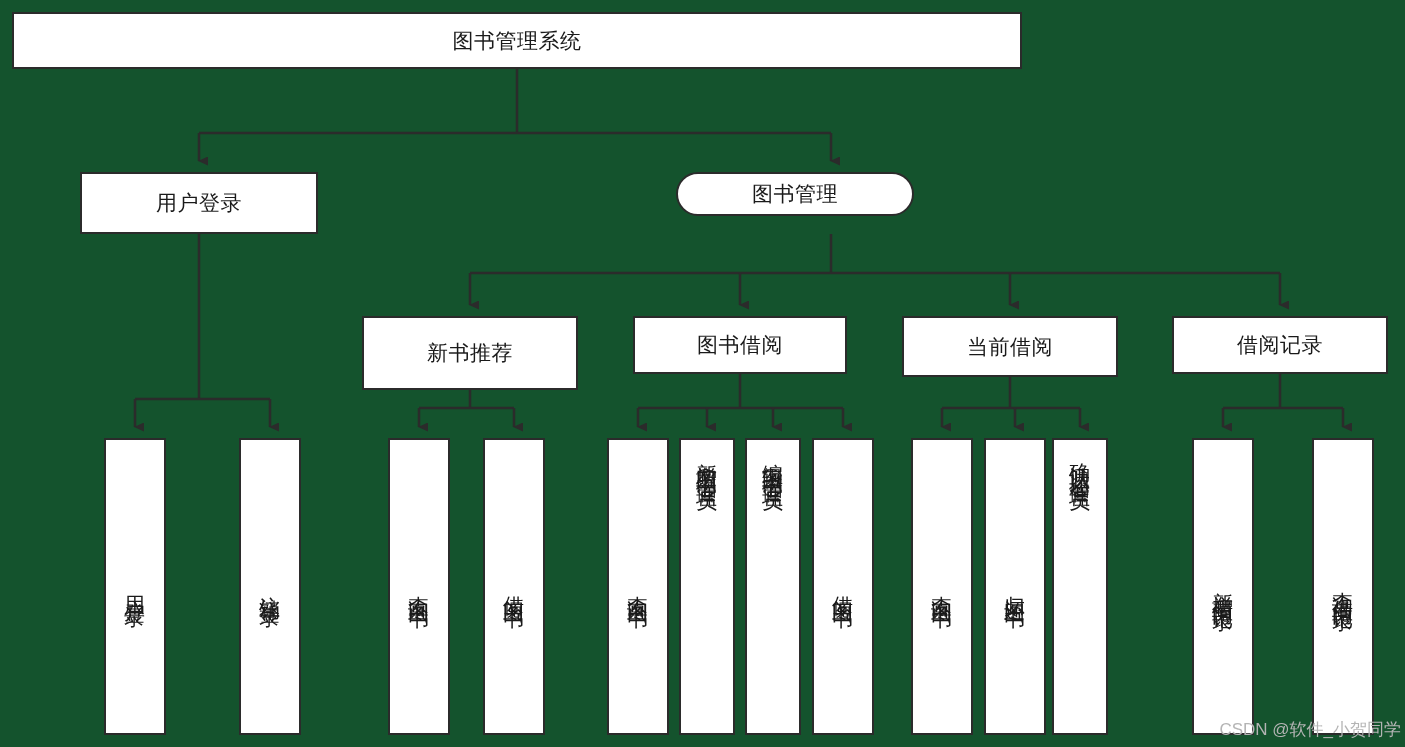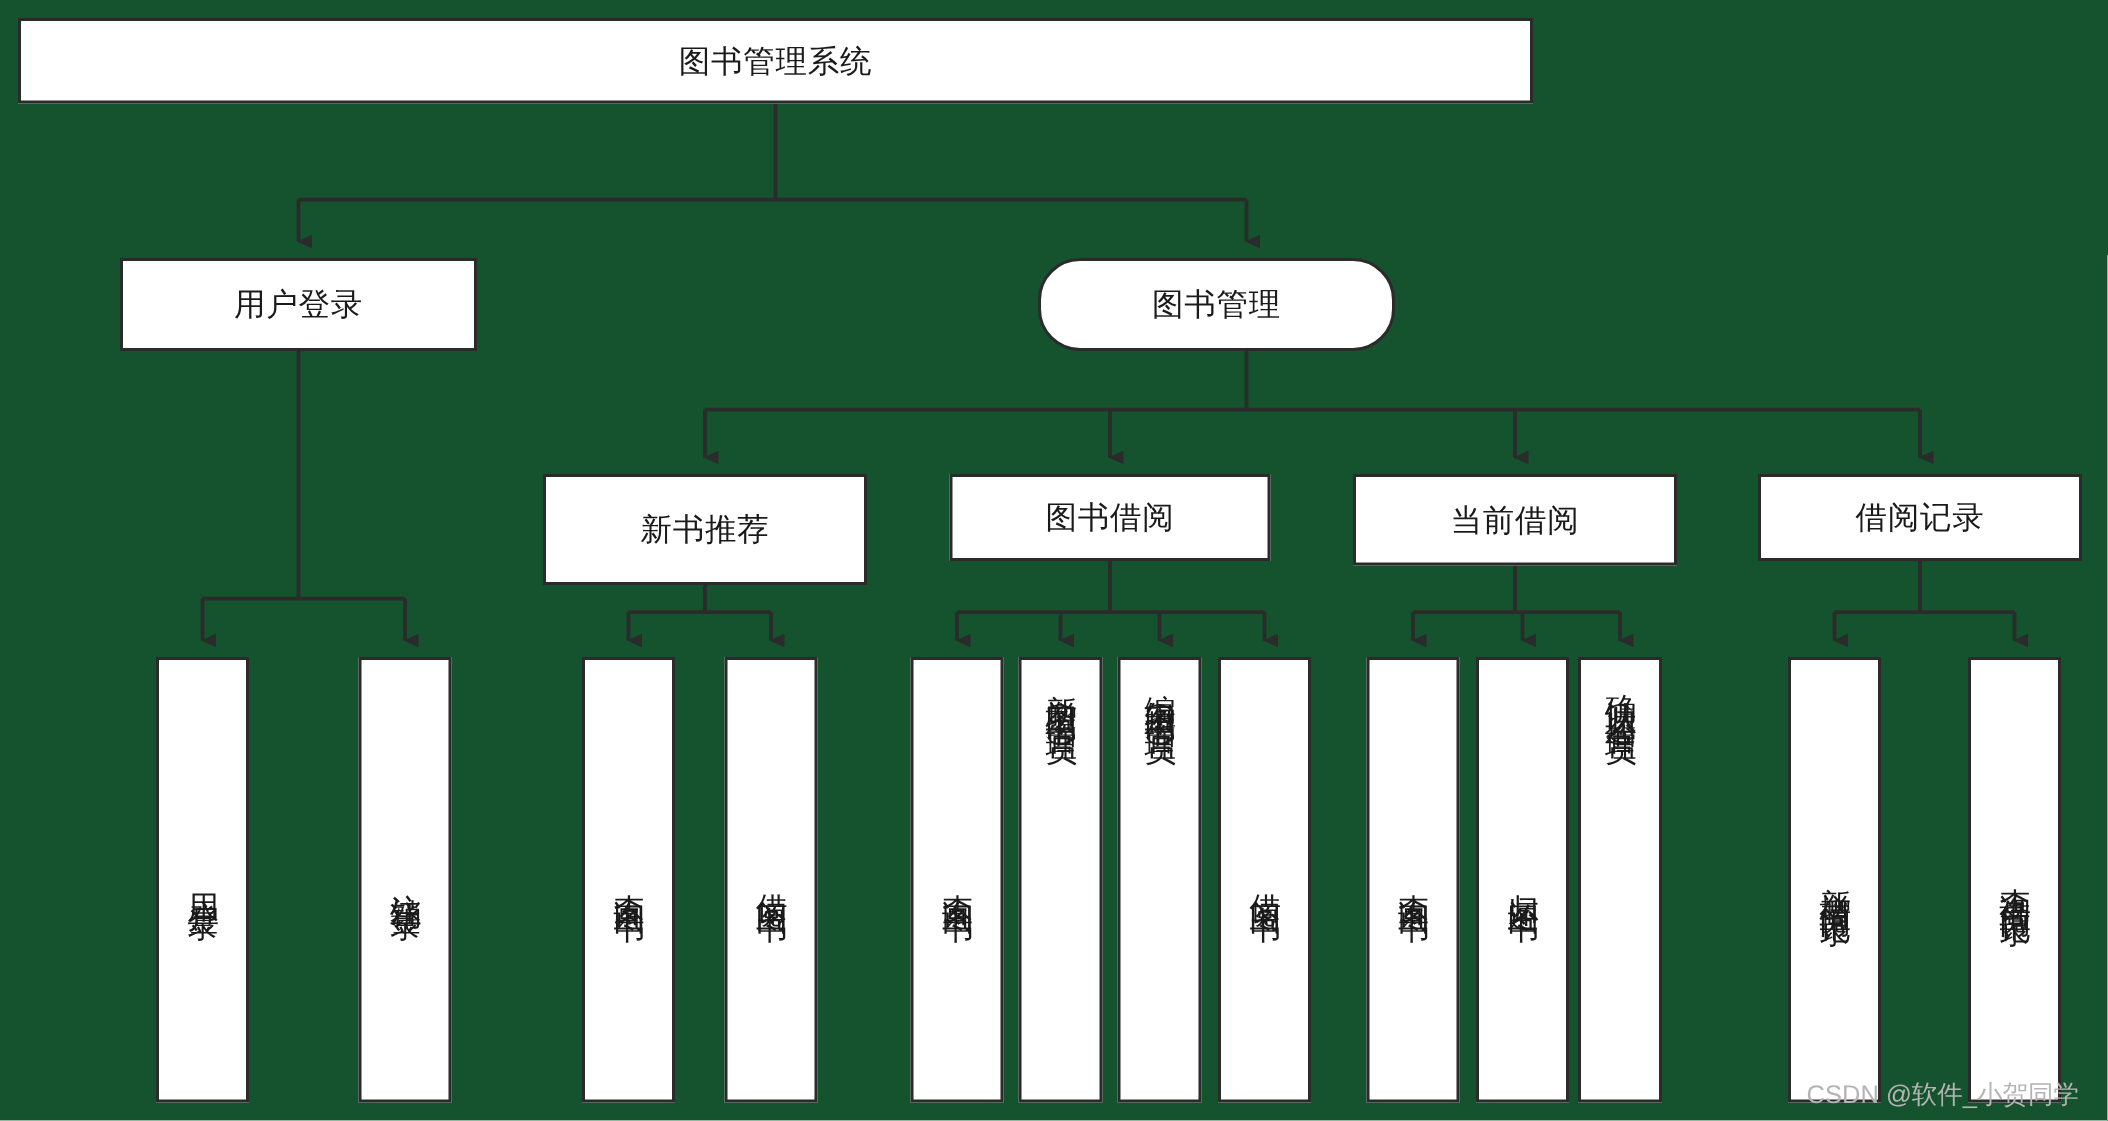--- a/index.html
+++ b/index.html
@@ -48,21 +48,21 @@
     letter-spacing: 4px;
     line-height: 1;
     white-space: nowrap;
   }
   .node.vert.top-align {
     align-items: flex-start;
     padding-top: 6px;
   }
   .watermark {
     position: absolute;
-    right: 19px;
+    right: 4px;
     bottom: 6px;
     font-size: 17px;
     color: #b4b4b4;
     z-index: 3;
     white-space: nowrap;
   }
 </style>
 </head>
 <body>
 
@@ -111,21 +111,21 @@
       </g>
   </svg>
 
   <div id="nodes">
       <div class="node horiz" style="left: 12px; top: 12px; width: 1010px; height: 57px;">
         <span>图书管理系统</span>
       </div>
       <div class="node horiz" style="left: 80px; top: 172px; width: 238px; height: 62px;">
         <span>用户登录</span>
       </div>
-      <div class="node horiz" style="left: 692px; top: 172px; width: 238px; height: 62px; border-radius: 28px;">
+      <div class="node horiz" style="left: 676px; top: 172px; width: 238px; height: 44px; border-radius: 28px;">
         <span>图书管理</span>
       </div>
       <div class="node horiz" style="left: 362px; top: 316px; width: 216px; height: 74px;">
         <span>新书推荐</span>
       </div>
       <div class="node horiz" style="left: 633px; top: 316px; width: 214px; height: 58px;">
         <span>图书借阅</span>
       </div>
       <div class="node horiz" style="left: 902px; top: 316px; width: 216px; height: 61px;">
         <span>当前借阅</span>

